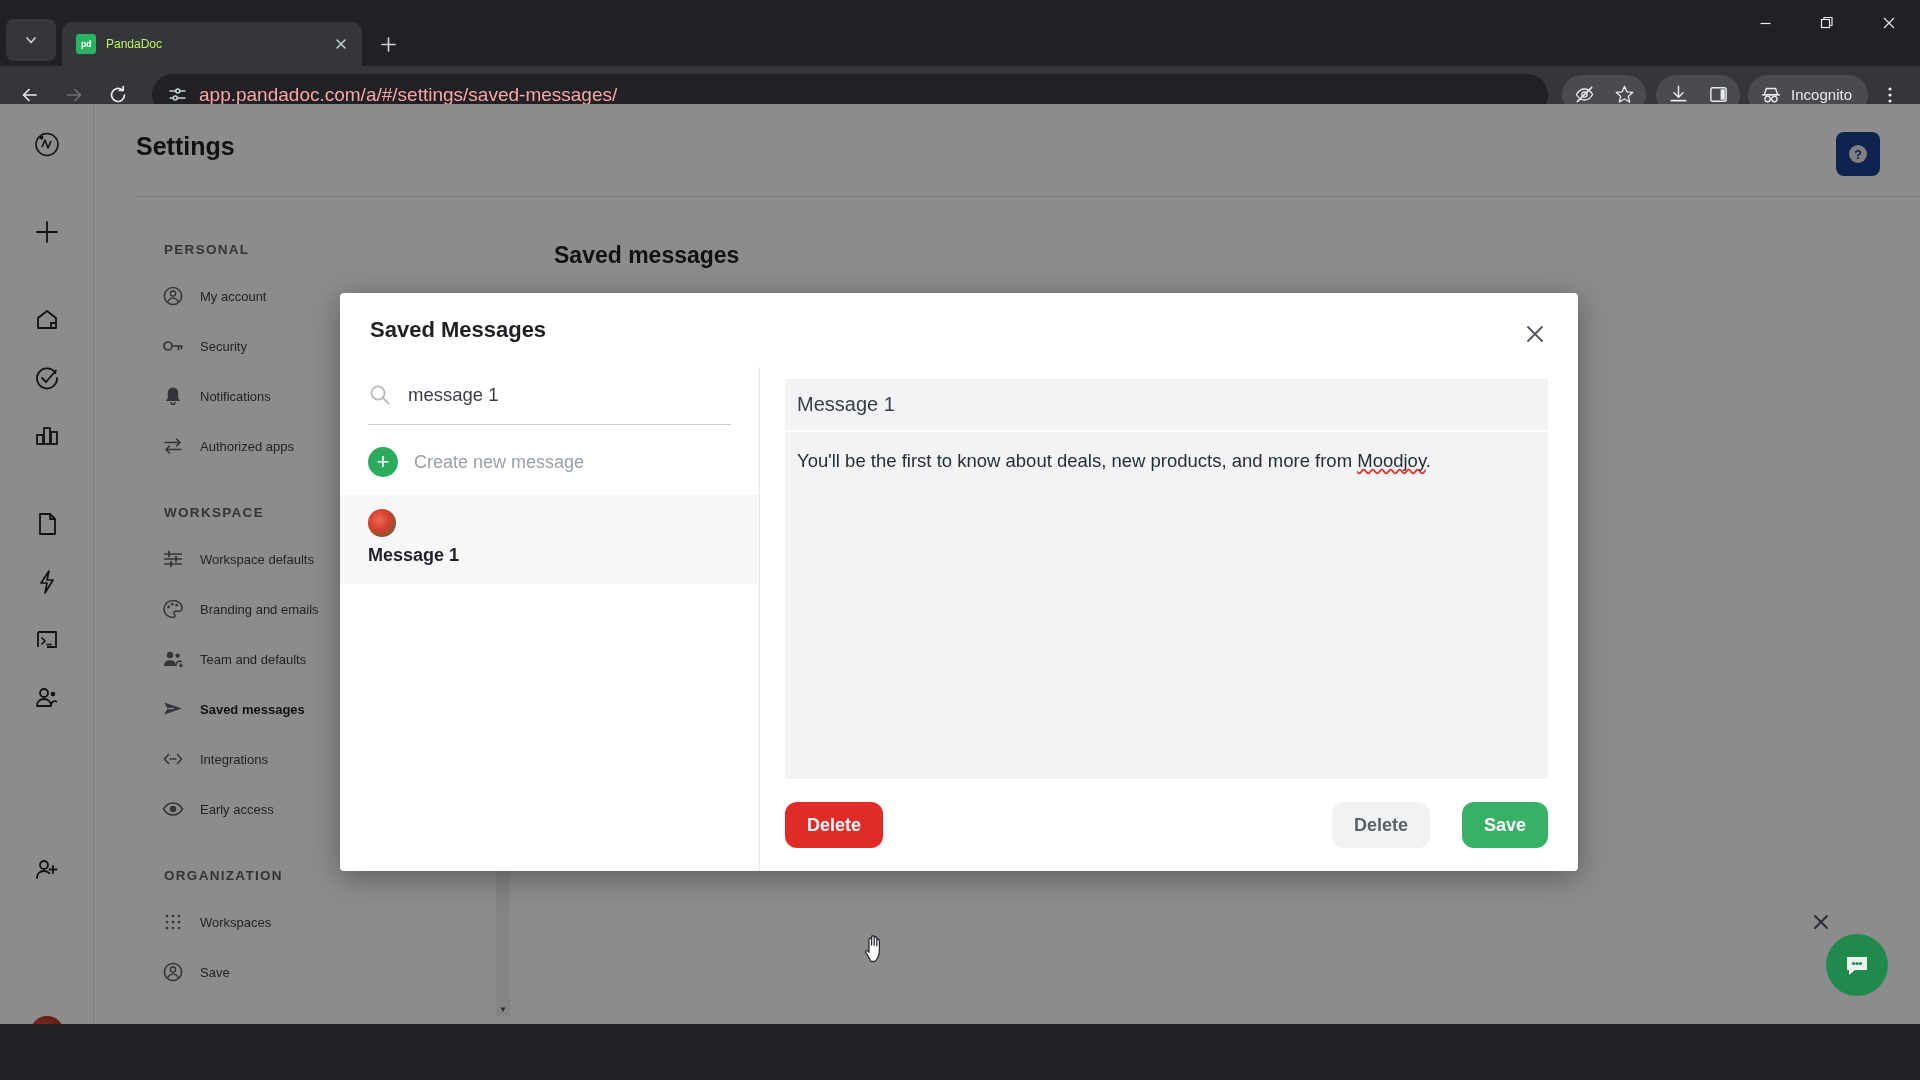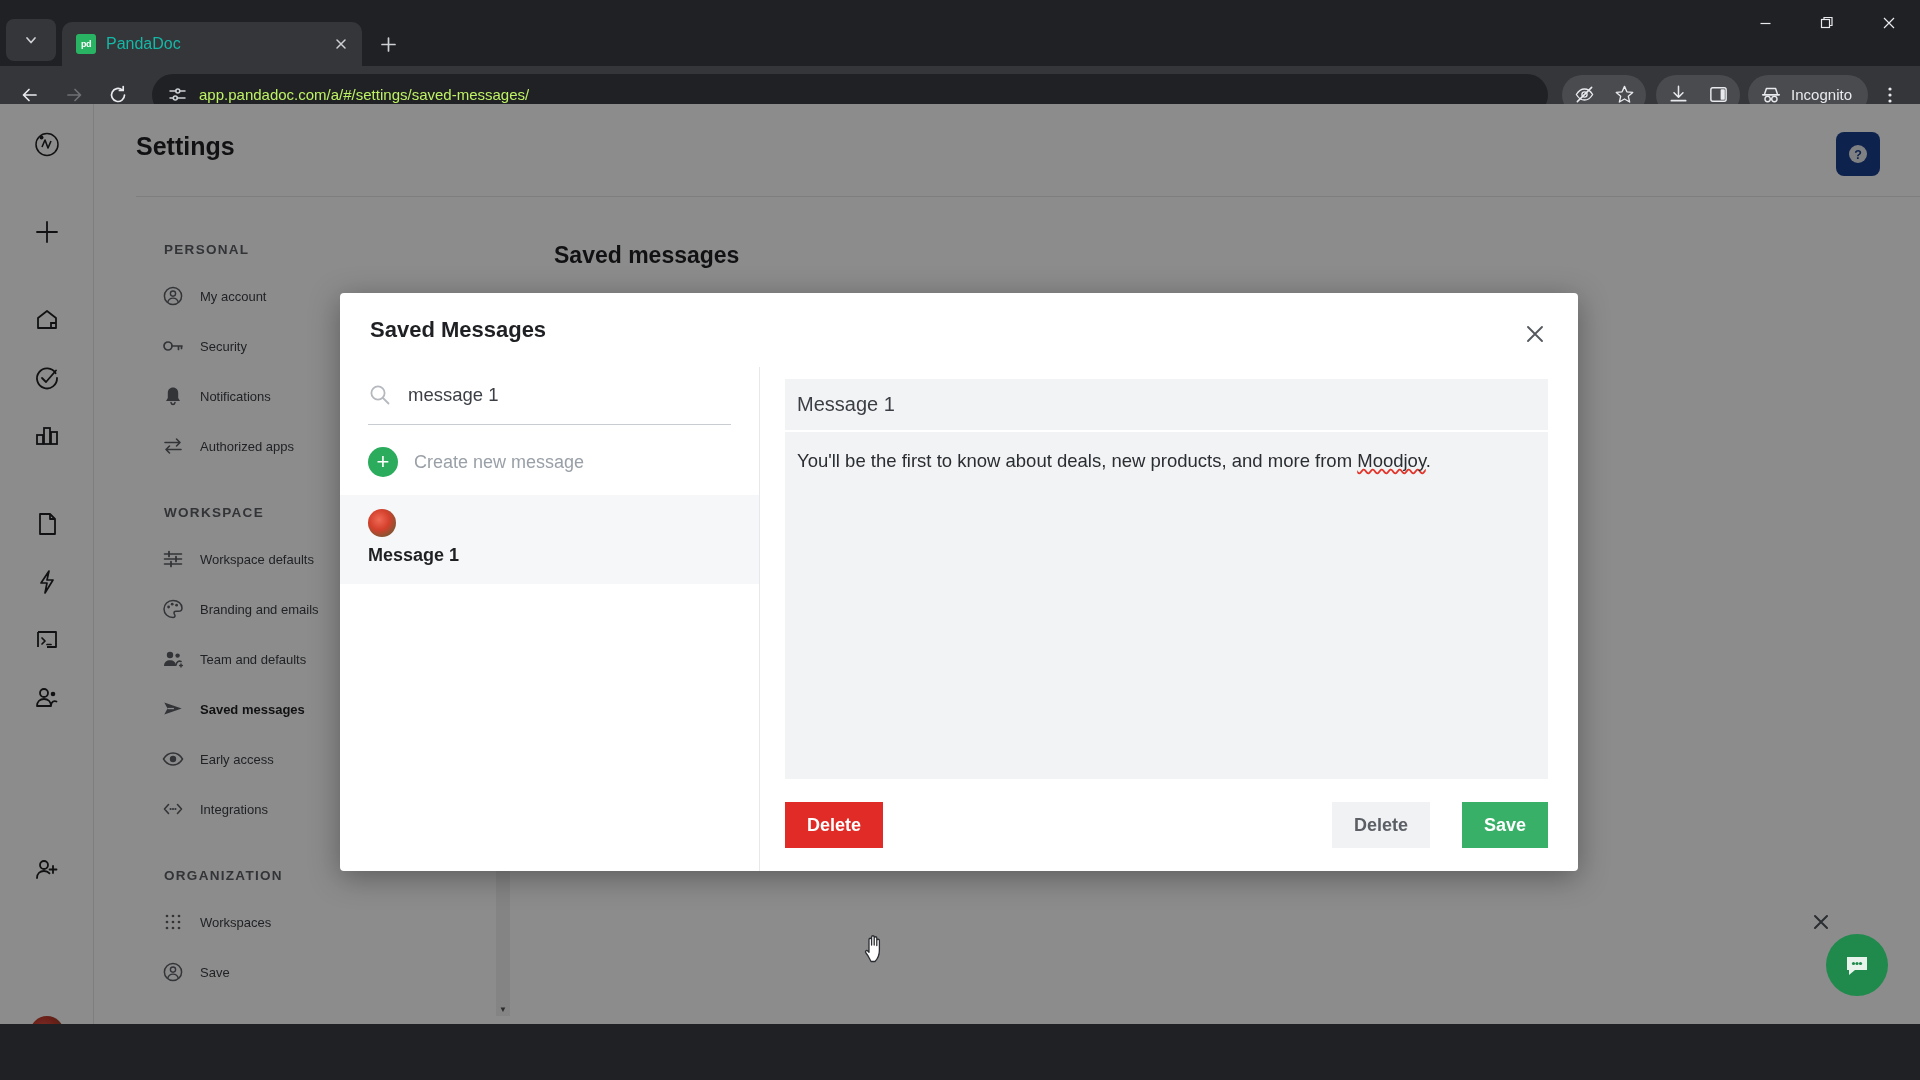--- a/index.html
+++ b/index.html
@@ -26,21 +26,21 @@
     height: 44px; width: 300px; background: #35363a;
     border-radius: 10px 10px 0 0;
     display: flex; align-items: center; gap: 10px;
     padding: 0 10px 0 14px; margin-left: 6px; position: relative; cursor: pointer;
   }
   .tab-fav {
     width: 20px; height: 20px; border-radius: 3px; background: #28b463;
     display:flex; align-items:center; justify-content:center;
     font-size: 9px; color:#fff; font-weight:700; letter-spacing:-0.5px;
   }
-  .tab-title { color: #14b8a6; font-size: 16px; flex: 1; white-space: nowrap; overflow: hidden; }
+  .tab-title { color: #bef264; font-size: 12px; flex: 1; white-space: nowrap; overflow: hidden; }
   .tab-close { width: 22px; height: 22px; display:flex;align-items:center;justify-content:center;
     color:#cdd0d4; font-size:16px; border-radius:50%; cursor:pointer;}
   .newtab {
     width: 36px; height: 36px; margin-left: 8px; margin-bottom: 4px;
     display:flex;align-items:center;justify-content:center;
     color:#cdd0d4; font-size: 24px; border-radius: 50%; cursor: pointer; font-weight: 300;
   }
   .wincontrols { position: absolute; right: 0; top: 0; display: flex; height: 46px; }
   .wc { width: 62px; height: 46px; display:flex;align-items:center;justify-content:center;
         color:#e8eaed; cursor:pointer; }
@@ -52,21 +52,21 @@
   .tb-icon {
     width: 40px; height: 40px; border-radius: 50%;
     display:flex;align-items:center;justify-content:center; cursor:pointer; color:#cdd0d4;
   }
   .tb-icon.disabled { color: #6e7074; }
   .omnibox {
     flex: 1; height: 42px; background: #202124; border-radius: 21px;
     display:flex; align-items:center; gap: 12px; padding: 0 16px; margin: 0 10px;
     min-width: 0;
   }
-  .omnibox .url { color:#bef264; font-size: 15px; white-space:nowrap; overflow:hidden; }
+  .omnibox .url { color:#fca5a5; font-size: 19px; white-space:nowrap; overflow:hidden; }
   .tb-right { display:flex; align-items:center; gap: 2px; }
   .incognito-pill {
     height: 40px; border-radius: 20px; background: #4a4b4e;
     display:flex; align-items:center; gap: 9px; padding: 0 16px 0 12px;
     color:#e8eaed; font-size: 15px; cursor:pointer; margin-left: 6px;
   }
   .icon-group {
     display:flex; align-items:center; background:#4a4b4e; border-radius: 20px; height:40px; padding: 0 2px;
   }
 
@@ -203,21 +203,21 @@
   }
   .squiggle {
     border-bottom: 2px wavy #e2342a;
     text-decoration: underline wavy #e2342a;
     text-decoration-skip-ink: none;
   }
   .modal-actions {
     height: 92px; display:flex; align-items:center; padding: 0 0 0 0; gap: 12px;
   }
   .btn {
-    border:none; border-radius: 0; font-size: 18px; font-weight: 700;
+    border:none; border-radius: 12px; font-size: 18px; font-weight: 700;
     padding: 0 22px; height: 46px; cursor:pointer; font-family: inherit;
   }
   .btn-delete { background:#e02b27; color:#fff; }
   .btn-cancel { background:#f1f2f3; color:#5c6066; margin-left:auto; }
   .btn-save { background:#39b067; color:#fff;margin-left:20px; }
 
   
   .cursor { position:absolute; left: 862px; top: 826px; z-index: 300; pointer-events:none; }
 
   
@@ -520,36 +520,36 @@
               <svg width="24" height="24" viewBox="0 0 24 24">
                 <path d="M2.5 5 L21.5 11.5 L2.5 18 L6 11.5 Z" fill="currentColor"></path>
                 <path d="M6 11.5 H13" stroke="#fff" stroke-width="1.4"></path>
               </svg>
             </span>
             <span>Saved messages</span>
           </div>
           <div class="nav-item">
             <span class="nav-icon">
               <svg width="22" height="22" viewBox="0 0 22 22">
-                <path d="M1.5 11 C4 6.8 7.5 5 11 5 C14.5 5 18 6.8 20.5 11 C18 15.2 14.5 17 11 17 C7.5 17 4 15.2 1.5 11 Z" stroke="currentColor" stroke-width="1.5" fill="none"></path>
-                <circle cx="11" cy="11" r="3.2" fill="currentColor"></circle>
-              </svg>
-            </span>
-            <span>Early access</span>
-          </div>
-          <div class="nav-item">
-            <span class="nav-icon">
-              <svg width="22" height="22" viewBox="0 0 22 22">
                 <path d="M6.5 6.5 L2.5 11 L6.5 15.5 M15.5 6.5 L19.5 11 L15.5 15.5" stroke="currentColor" stroke-width="1.6" fill="none" stroke-linecap="round" stroke-linejoin="round"></path>
                 <circle cx="8.6" cy="11" r="1.1" fill="currentColor"></circle>
                 <circle cx="11" cy="11" r="1.1" fill="currentColor"></circle>
                 <circle cx="13.4" cy="11" r="1.1" fill="currentColor"></circle>
               </svg>
             </span>
             <span>Integrations</span>
+          </div>
+          <div class="nav-item">
+            <span class="nav-icon">
+              <svg width="22" height="22" viewBox="0 0 22 22">
+                <path d="M1.5 11 C4 6.8 7.5 5 11 5 C14.5 5 18 6.8 20.5 11 C18 15.2 14.5 17 11 17 C7.5 17 4 15.2 1.5 11 Z" stroke="currentColor" stroke-width="1.5" fill="none"></path>
+                <circle cx="11" cy="11" r="3.2" fill="currentColor"></circle>
+              </svg>
+            </span>
+            <span>Early access</span>
           </div>
           <div class="nav-spacer"></div>
           <div class="nav-group-title">ORGANIZATION</div>
           <div class="nav-item">
             <span class="nav-icon">
               <svg width="22" height="22" viewBox="0 0 22 22">
                 <g fill="currentColor">
                   <circle cx="5" cy="5" r="1.35"></circle>
                   <circle cx="11" cy="5" r="1.35"></circle>
                   <circle cx="17" cy="5" r="1.35"></circle>

